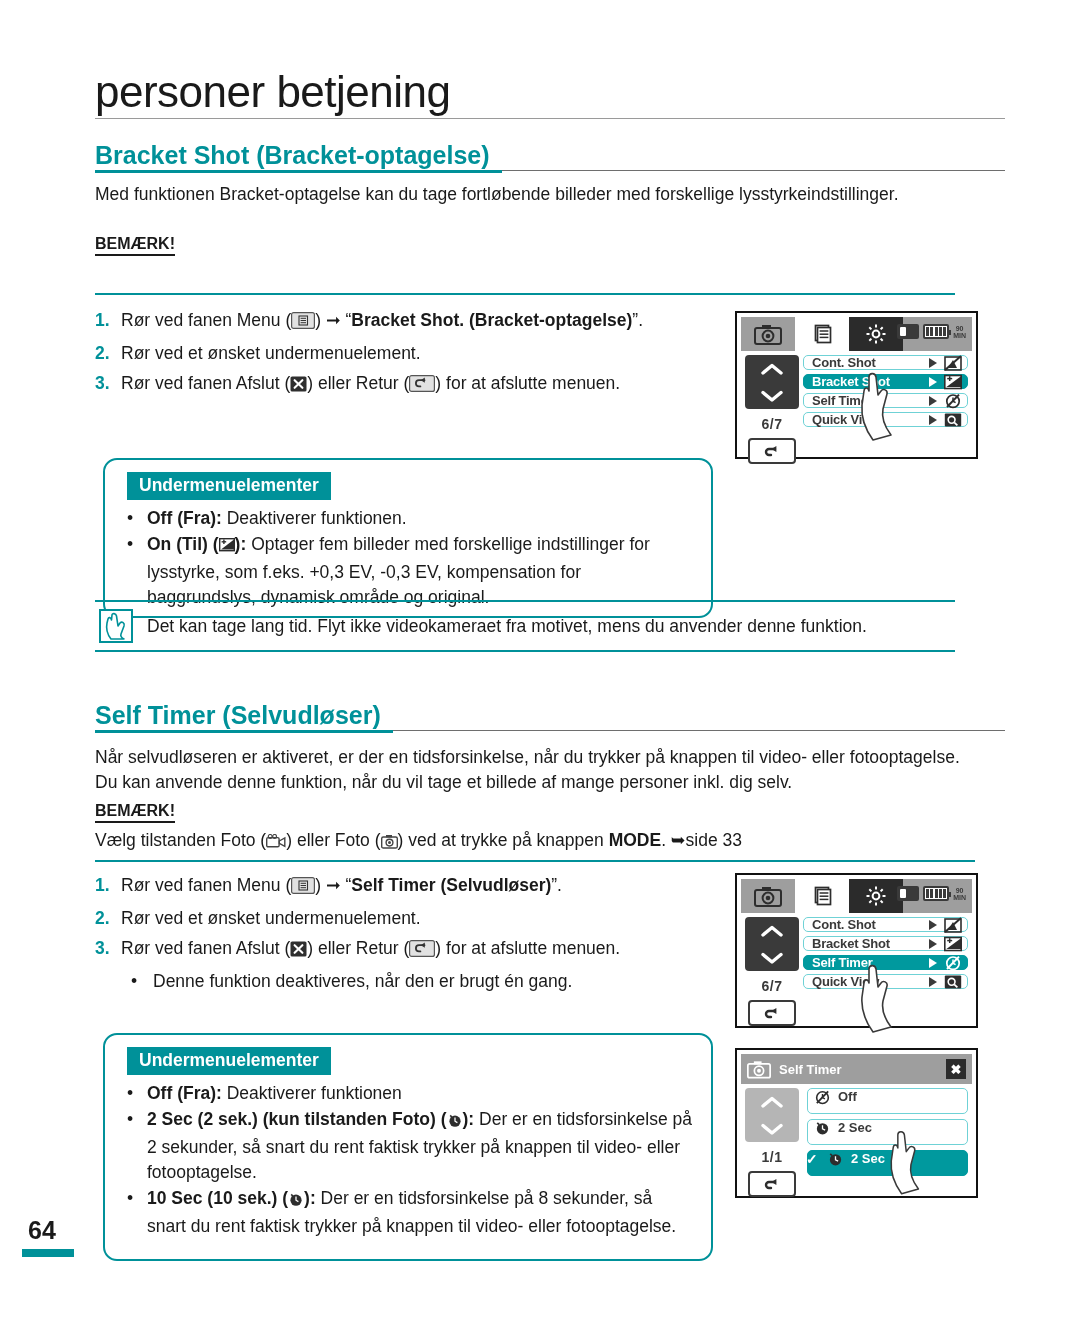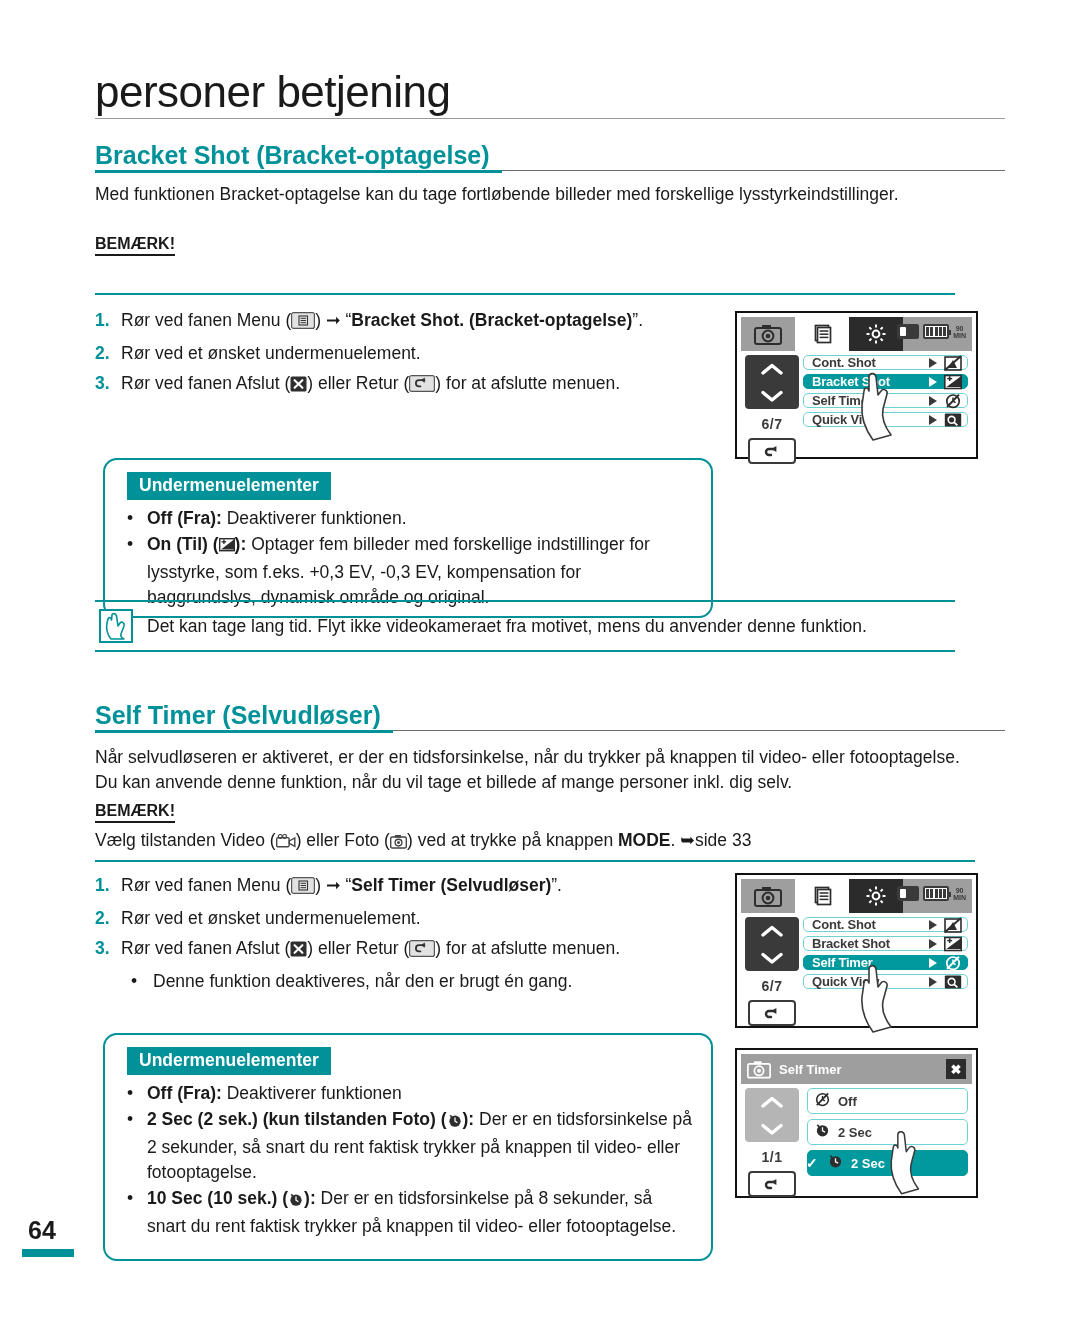--- a/index.html
+++ b/index.html
@@ -186,21 +186,21 @@
   .lcd-dialog-bar {
     height:30px; background:#9e9e9e; display:flex; align-items:center; padding:0 6px; gap:8px;
   }
   .lcd-dialog-bar .title { font-size:13px; font-weight:bold; color:#ffffff; flex:1; }
   .close-x {
     width:20px; height:20px; background:#2b2b2b; display:flex; align-items:center; justify-content:center;
     color:#fff; font-size:13px; font-weight:bold; line-height:1;
   }
   .opt-row {
     height:26px; margin-bottom:5px; border:1.5px solid #6fd2d6; border-radius:5px;
-    background:#ffffff; display:flex; align-items:center; padding:0 6px; gap:7px;
+    background:#ffffff; display:flex; padding:0 6px; gap:7px;
   }
   .opt-row.sel { background:#00999e; border-color:#00999e; }
   .opt-row .olabel { font-size:13px; font-weight:bold; color:#3a3a3a; }
   .opt-row.sel .olabel { color:#ffffff; }
   .check {
     position:absolute; left:-2px; font-size:14px; color:#ffffff; font-weight:bold;
   }
 
   .hand { position:absolute; pointer-events:none; }
 
@@ -413,21 +413,21 @@
   <div class="section-head" style="top:700px;">
     <div class="rule"></div>
     <span class="txt">Self Timer (Selvudløser)</span>
   </div>
 
   <div class="para" style="left:95px; top:745px; width:880px;">Når selvudløseren er aktiveret, er der en tidsforsinkelse, når du trykker på knappen til video- eller fotooptagelse. Du kan anvende denne funktion, når du vil tage et billede af mange personer inkl. dig selv.</div>
 
   <div class="note-head" style="left:95px; top:802px;">BEMÆRK!</div>
 
   <div class="bullet-line" style="left:95px; top:828px; width:880px;">
-    <span>Vælg tilstanden Video (</span><span class="inline-ico"><svg width="20" height="15" viewBox="0 0 20 15">
+    <span>Vælg tilstanden Foto (</span><span class="inline-ico"><svg width="20" height="15" viewBox="0 0 20 15">
           <rect x="0.7" y="3.6" width="12.4" height="9.2" rx="1.4" fill="none" stroke="#444" stroke-width="1.4"></rect>
           <path d="M13.3 7 L18.8 4 L18.8 12.4 L13.3 9.4 z" fill="none" stroke="#444" stroke-width="1.4"></path>
           <circle cx="4.2" cy="2.4" r="1.9" fill="none" stroke="#444" stroke-width="1.2"></circle>
           <circle cx="8.6" cy="2.4" r="1.9" fill="none" stroke="#444" stroke-width="1.2"></circle>
         </svg></span><span>) eller Foto (</span><span class="inline-ico"><svg width="17" height="15" viewBox="0 0 17 15">
           <rect x="0.7" y="3" width="15.6" height="11" rx="1.6" fill="none" stroke="#444" stroke-width="1.4"></rect>
           <rect x="5" y="1" width="6" height="2.4" fill="#444"></rect>
           <circle cx="8.5" cy="8.6" r="3.4" fill="none" stroke="#444" stroke-width="1.4"></circle>
           <circle cx="8.5" cy="8.6" r="1.5" fill="#444"></circle>
         </svg></span><span>) ved at trykke på knappen </span><b>MODE</b><span>. ➥side 33</span>

